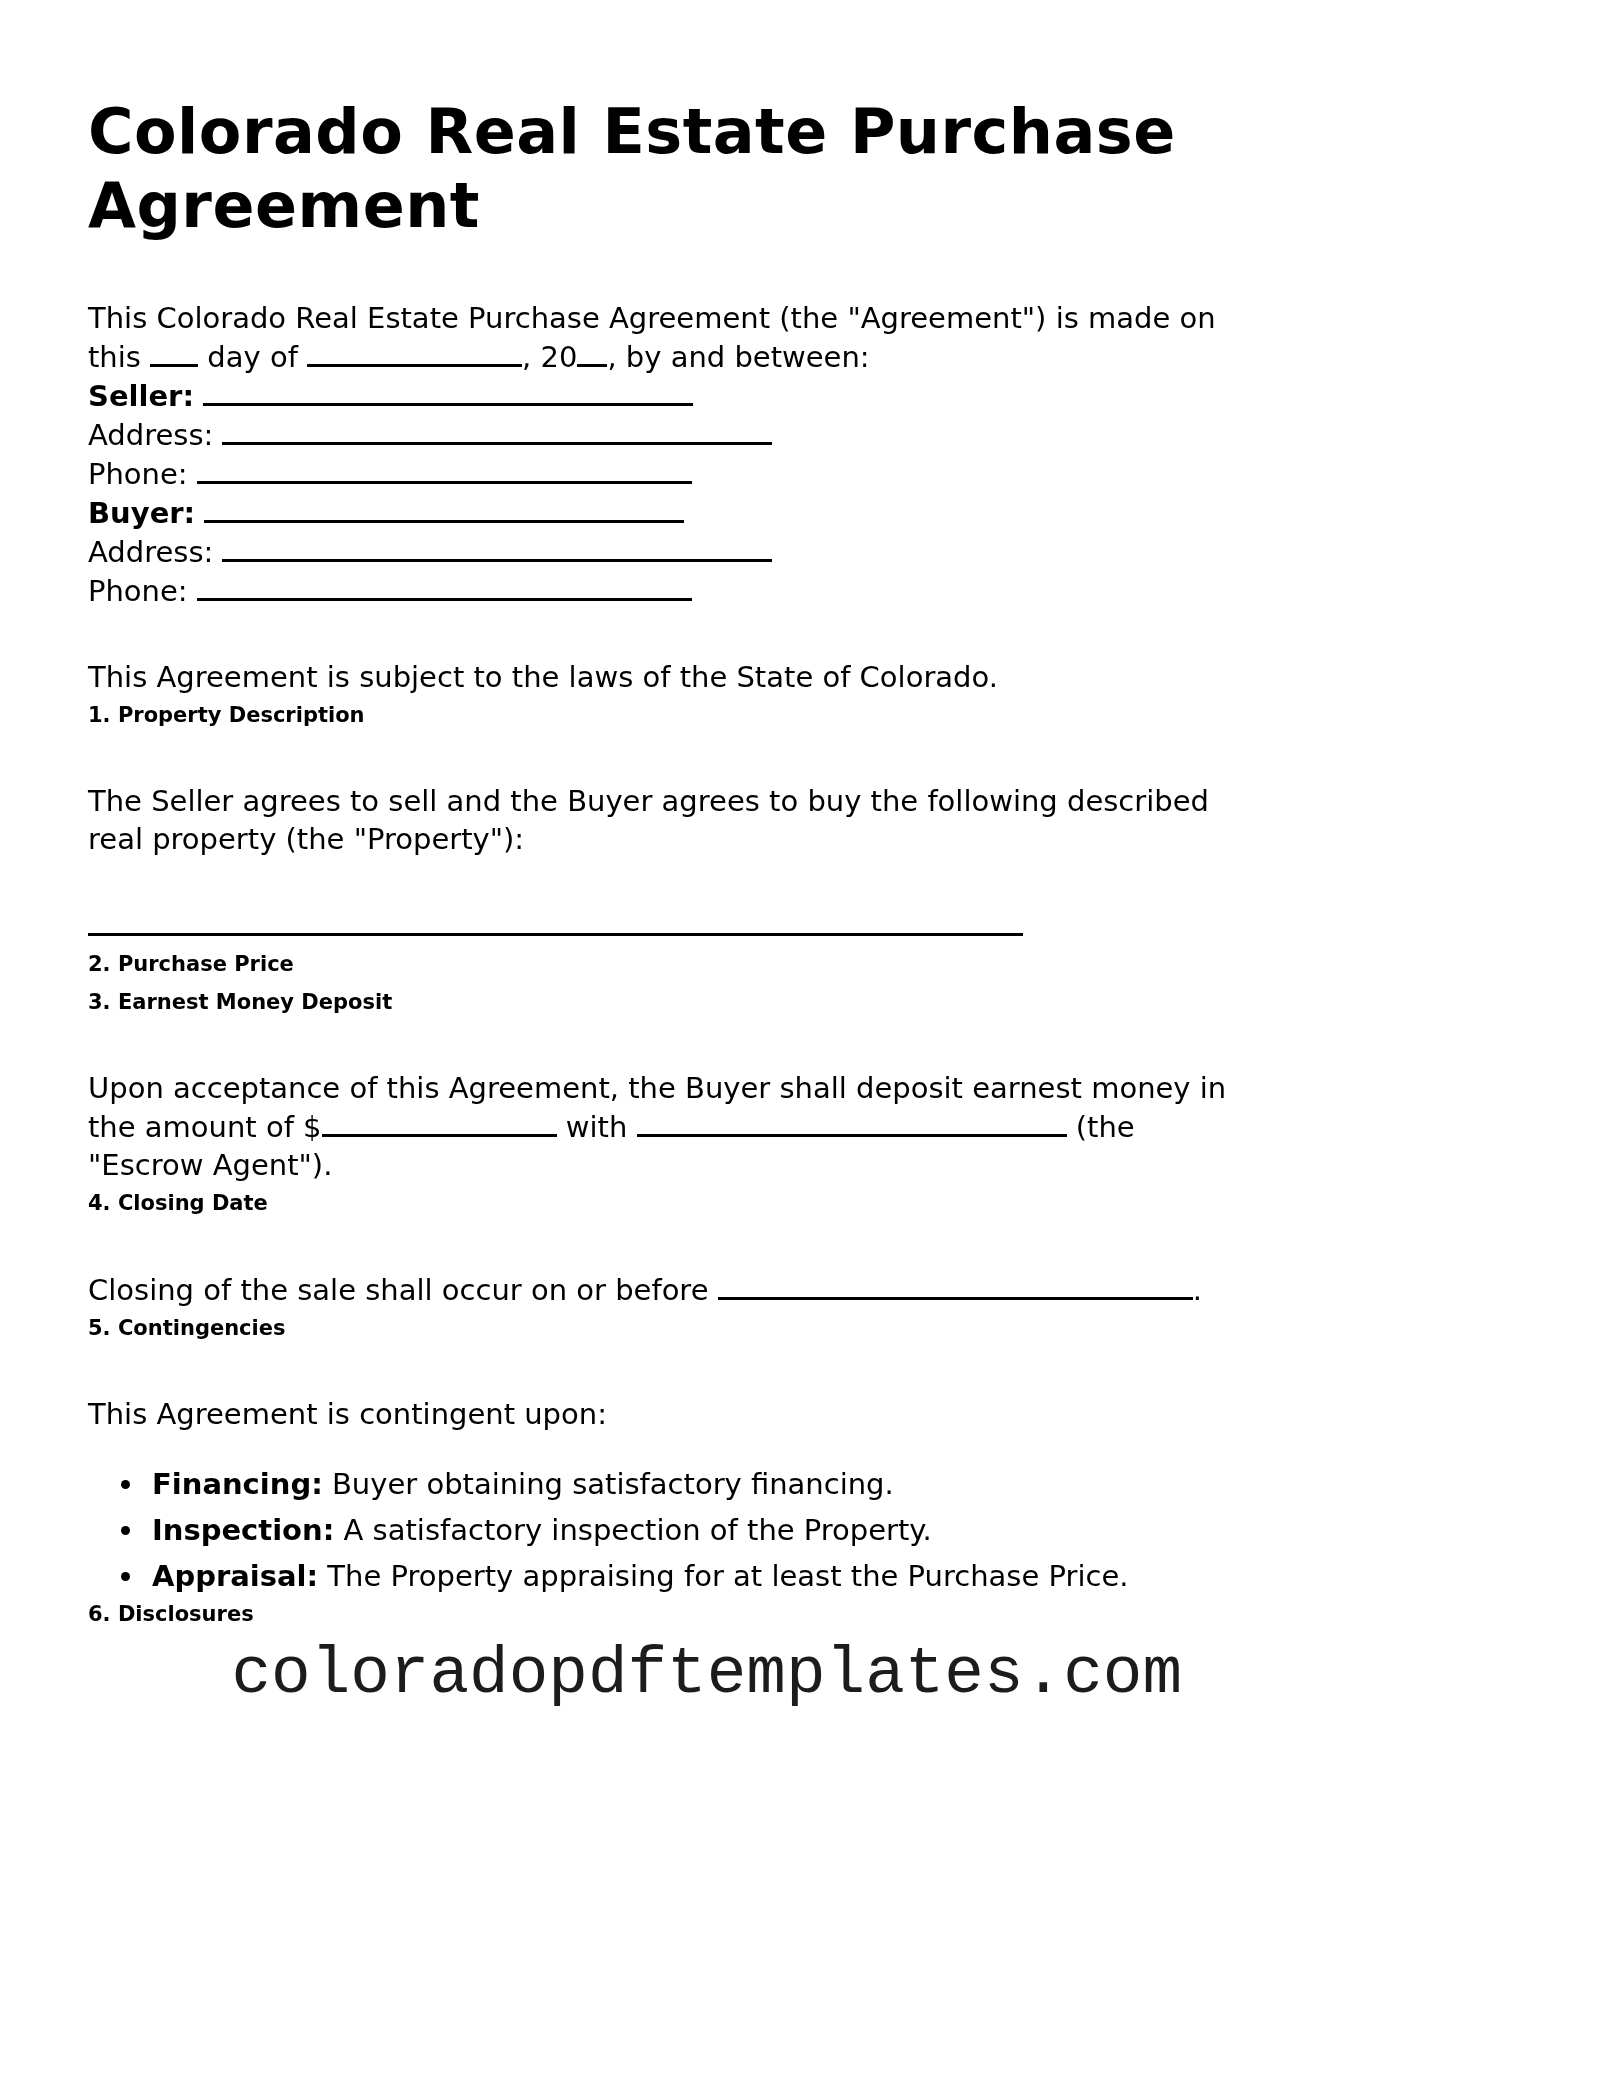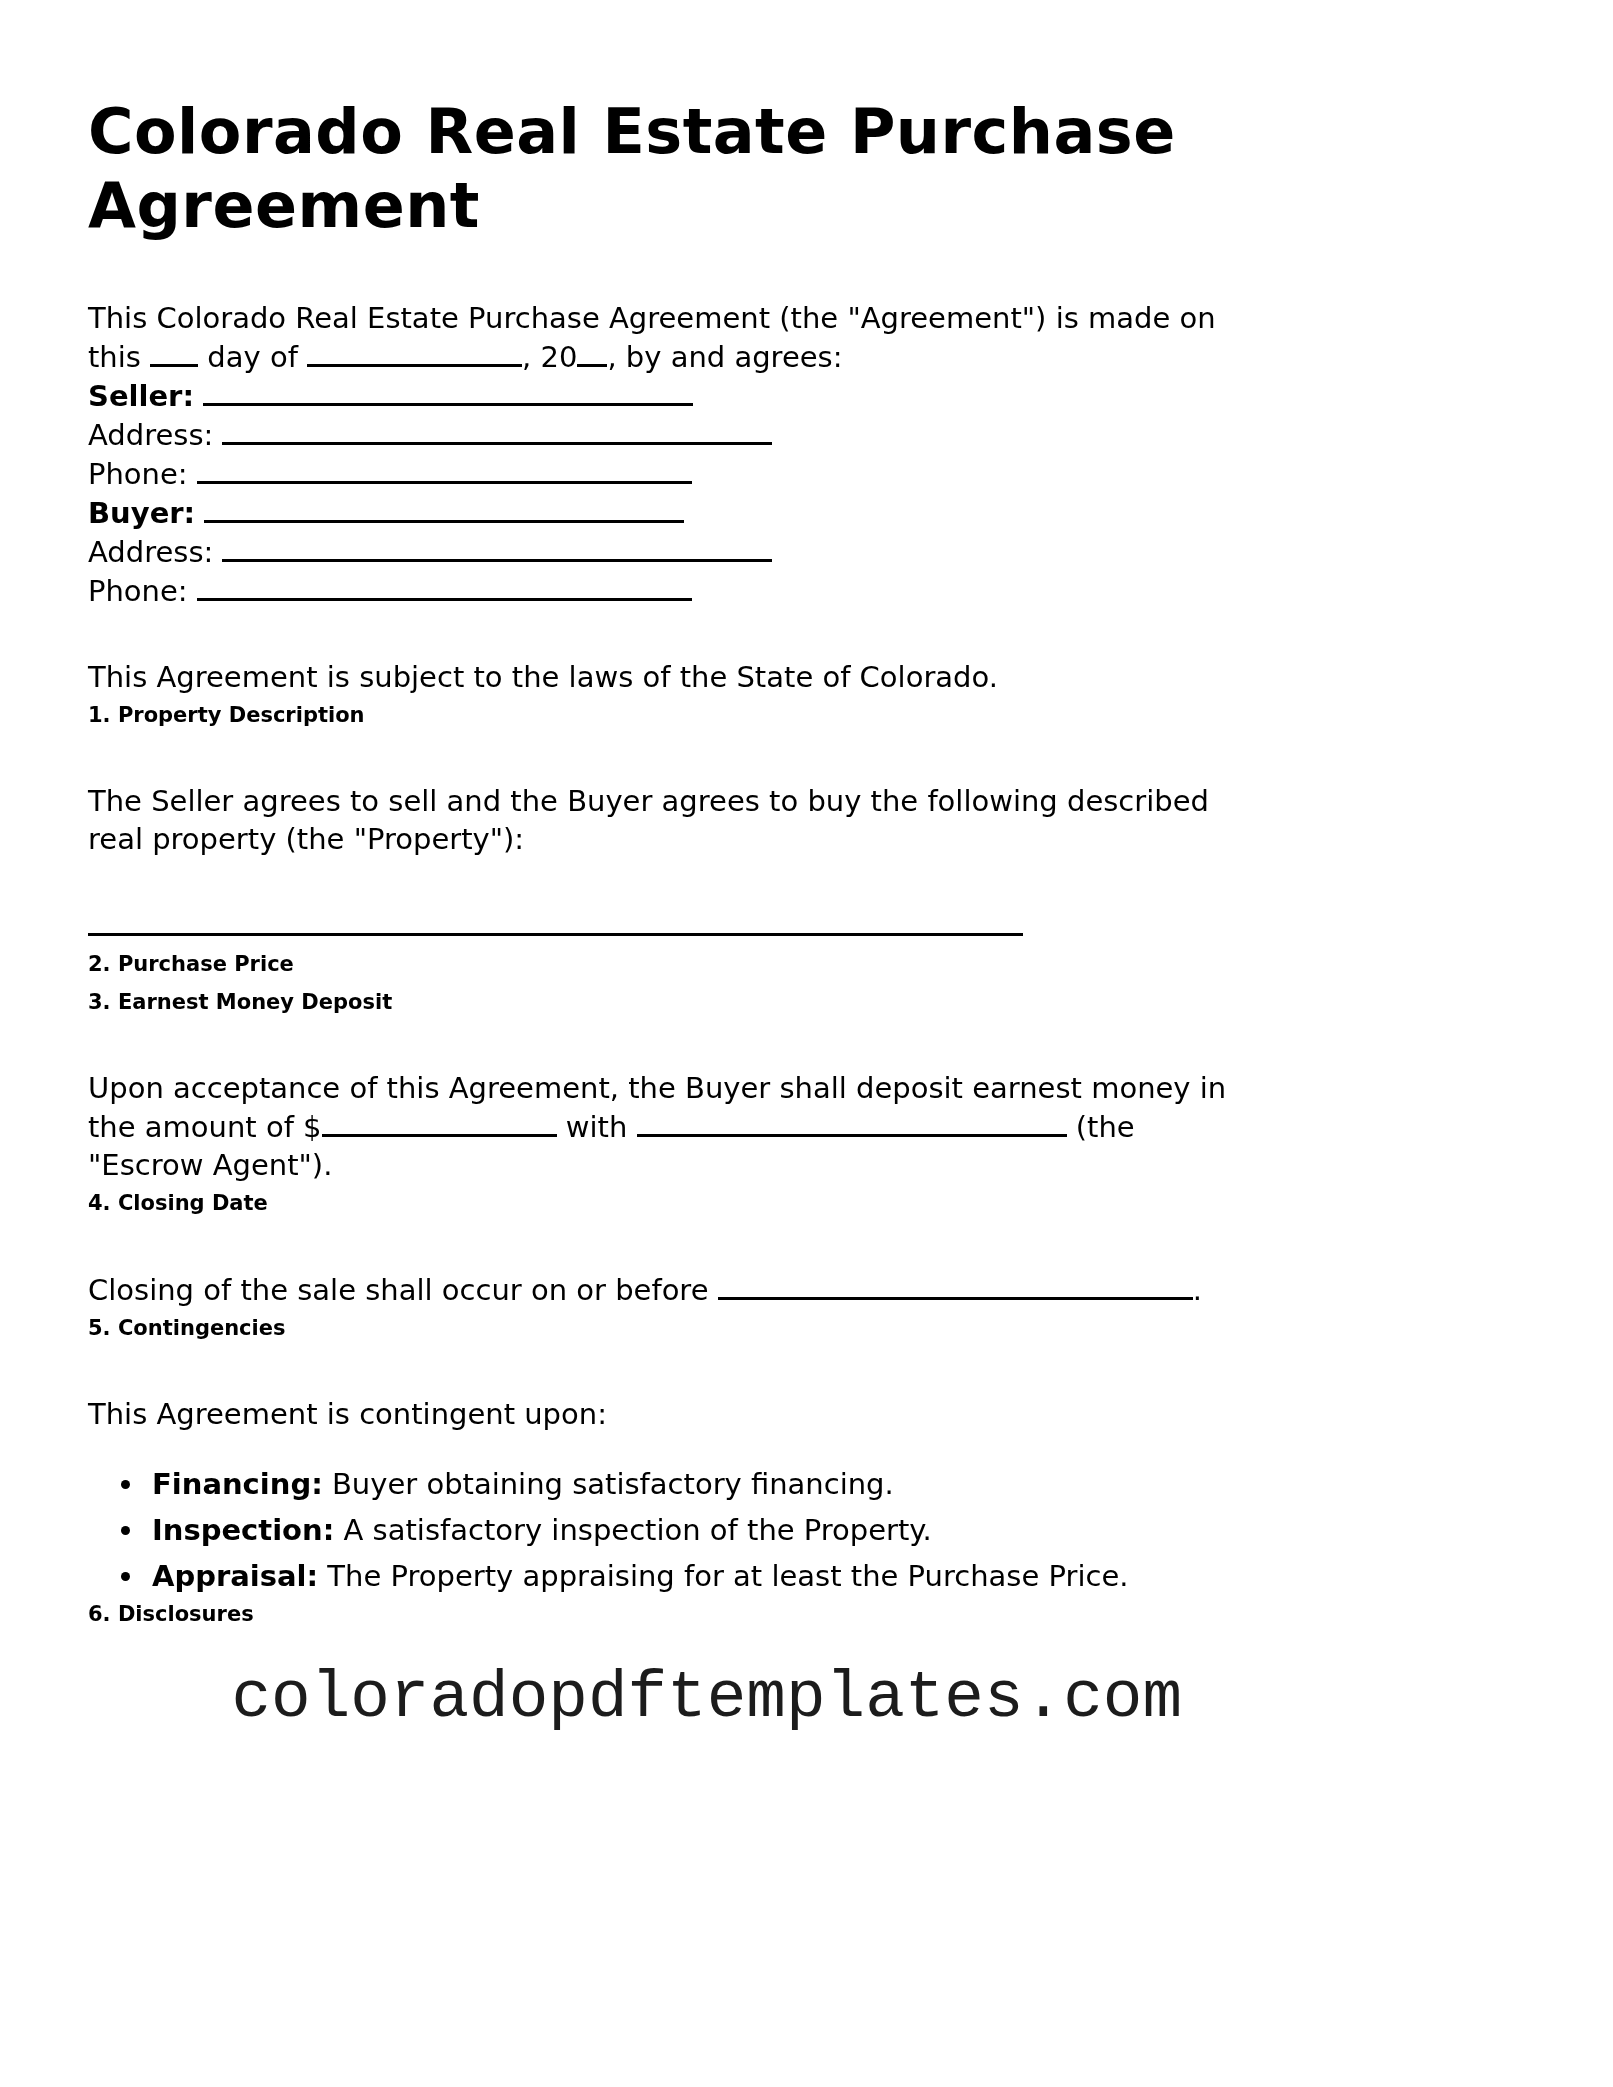--- a/index.html
+++ b/index.html
@@ -57,39 +57,39 @@
   ul.contingency-list {
     margin-top: 32px;
     padding-left: 58px;
   }
   ul.contingency-list li {
     line-height: 38px;
     padding-left: 6px;
     margin-top: 8px;
   }
   .site-footer {
-    margin-top: 26px;
+    margin-top: 2px;
     text-align: right;
     padding-right: 48px;
     font-family: "Liberation Mono", monospace;
     font-size: 66px;
     line-height: 80px;
     color: #1c1c1c;
     letter-spacing: 0;
     white-space: nowrap;
   }
 </style>
 </head>
 <body>
 
 <div class="page">
 
   <h1 class="doc-title">Colorado Real Estate Purchase Agreement</h1>
 
-  <p class="body-par first-par"><span>This Colorado Real Estate Purchase Agreement (the "Agreement") is made on this </span><span class="blank w-day"></span><span> day of </span><span class="blank w-month"></span><span>, 20</span><span class="blank w-year"></span><span>, by and agrees:</span></p>
+  <p class="body-par first-par"><span>This Colorado Real Estate Purchase Agreement (the "Agreement") is made on this </span><span class="blank w-day"></span><span> day of </span><span class="blank w-month"></span><span>, 20</span><span class="blank w-year"></span><span>, by and between:</span></p>
 
   <p class="field-row"><span class="bold">Seller:</span> <span class="blank w-seller"></span></p>
 
   <p class="field-row"><span>Address:</span> <span class="blank w-address"></span></p>
 
   <p class="field-row"><span>Phone:</span> <span class="blank w-phone"></span></p>
 
   <p class="field-row"><span class="bold">Buyer:</span> <span class="blank w-buyer"></span></p>
 
   <p class="field-row"><span>Address:</span> <span class="blank w-address"></span></p>

